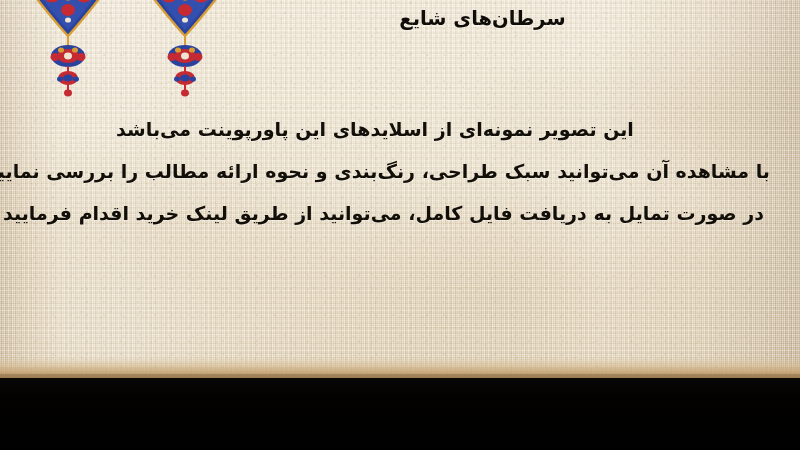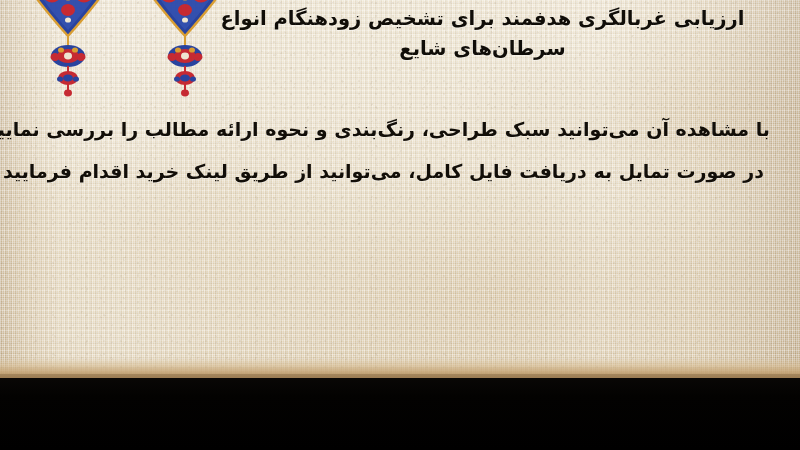--- a/index.html
+++ b/index.html
@@ -199,25 +199,25 @@
       <g opacity=".95">
         <use href="#medallion" x="0" y="0" transform="translate(68,22)"></use>
         <use href="#medallion" x="0" y="0" transform="translate(185,22)"></use>
       </g>
     </svg>
   </div>
 
   <div class="text-layer">
 
     <div class="title">
-      <div>ارزیابی غربالگری هدفمند برای تشخیص زودهنگام انواع</div>
       <div>سرطان‌های شایع</div>
     </div>
 
     <div class="body-block">
+      <div class="body-line l1">این تصویر نمونه‌ای از اسلایدهای این پاورپوینت می‌باشد</div>
       <div class="body-line l2">با مشاهده آن می‌توانید سبک طراحی، رنگ‌بندی و نحوه ارائه مطالب را بررسی نمایید</div>
       <div class="body-line l3">در صورت تمایل به دریافت فایل کامل، می‌توانید از طریق لینک خرید اقدام فرمایید</div>
     </div>
 
   </div>
 
   <div class="bottom-black"></div>
   <div class="selvedge"></div>
 
   <div class="fringe-band">

